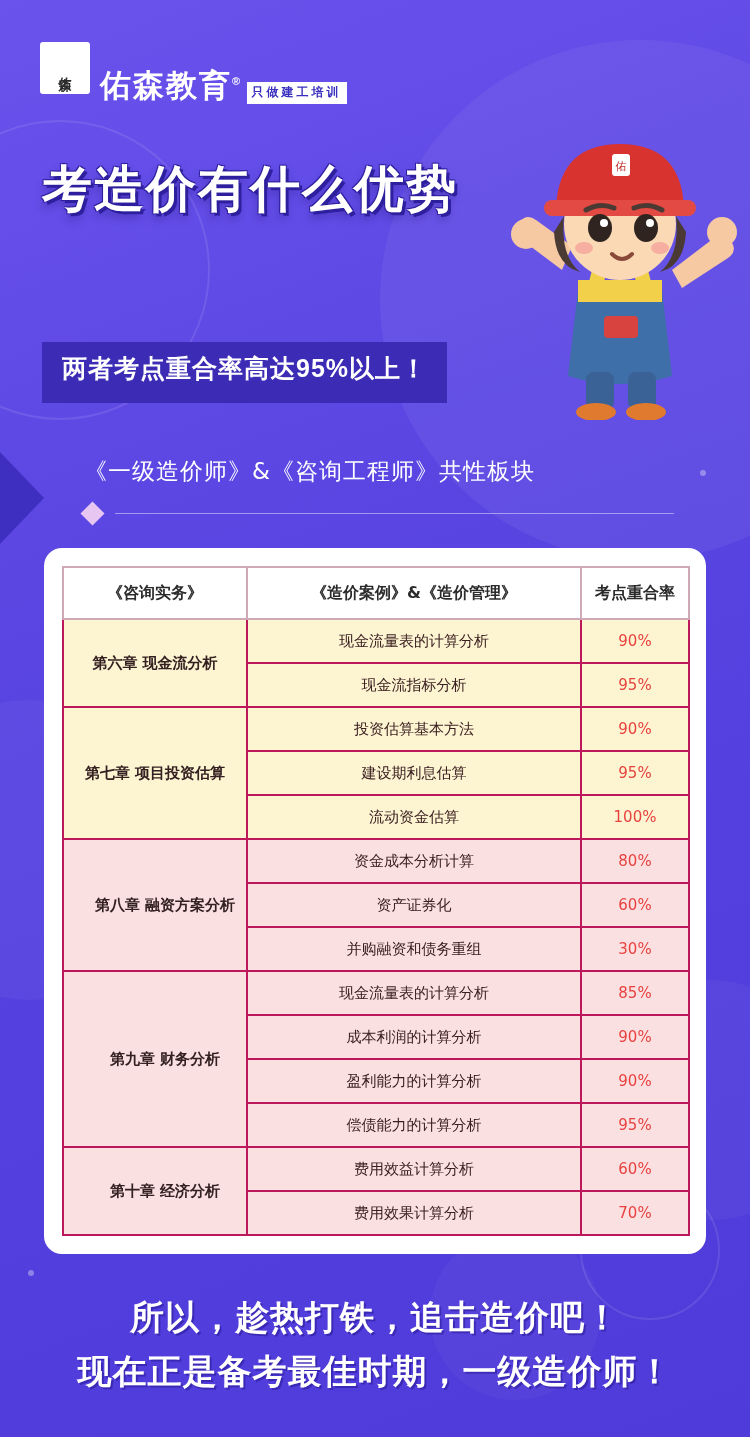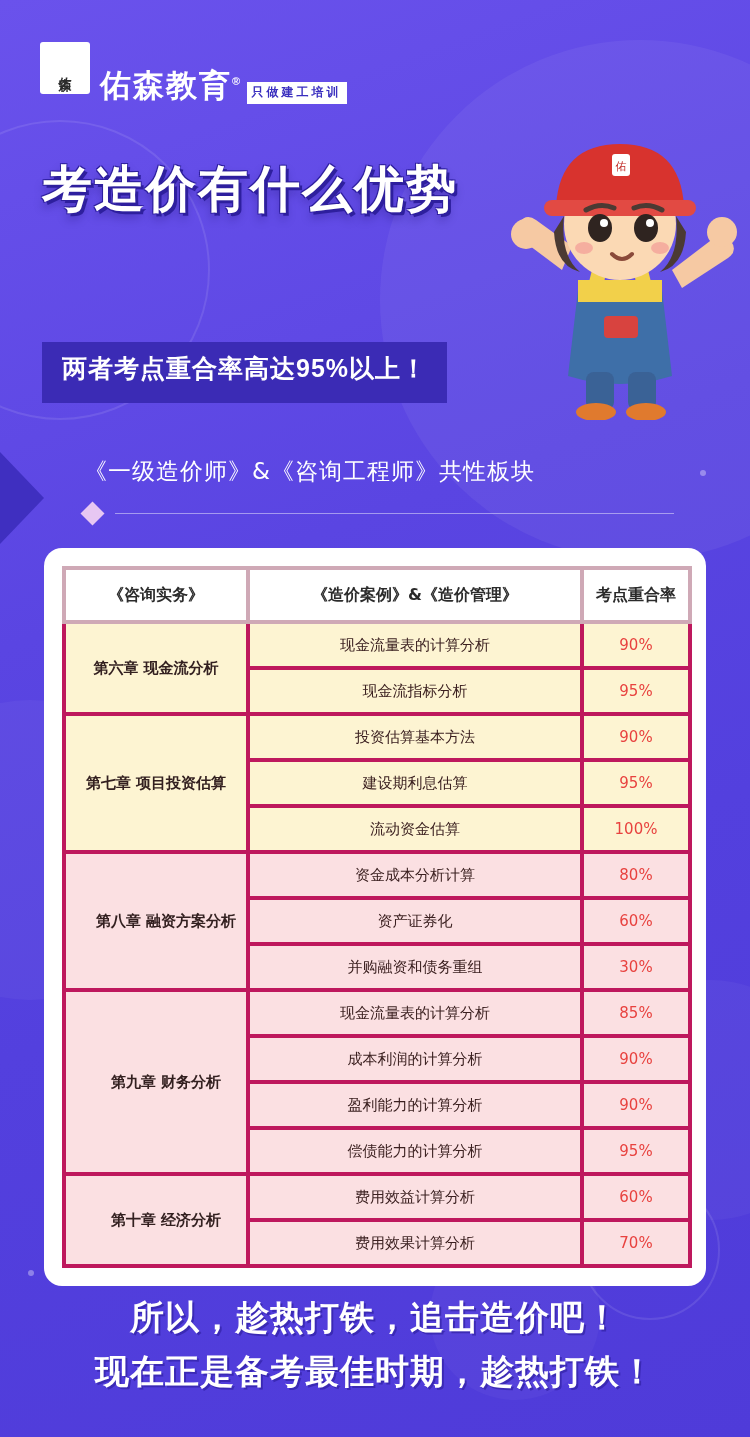--- a/index.html
+++ b/index.html
@@ -154,21 +154,21 @@
     background: #ffffff;
     border-radius: 18px;
     padding: 18px;
   }
   table {
     width: 100%;
     border-collapse: collapse;
     table-layout: fixed;
   }
   th, td {
-    border: 4px solid #be185d;
+    border: 2px solid #be185d;
     text-align: center;
     font-size: 15px;
     color: #3b2020;
     padding: 11px 4px;
     line-height: 20px;
     font-family: "DejaVu Sans", sans-serif;
   }
   thead th {
     background: #ffffff;
     font-size: 16px;
@@ -359,14 +359,14 @@
         <tr class="tone-p">
           <td>费用效果计算分析</td>
           <td class="pct">70%</td>
         </tr>
       </tbody>
   </table>
 </div>
 
 <div class="footer">
   <div>所以，趁热打铁，追击造价吧！</div>
-  <div>现在正是备考最佳时期，趁热打铁！</div>
+  <div>现在正是备考最佳时期，一级造价师！</div>
 </div>
 
 </body></html>

